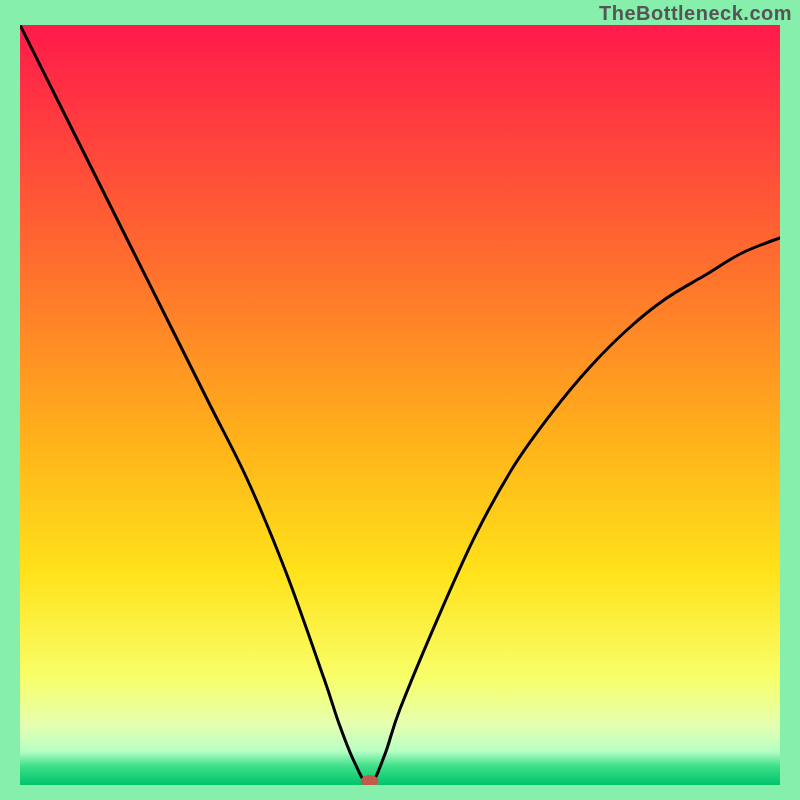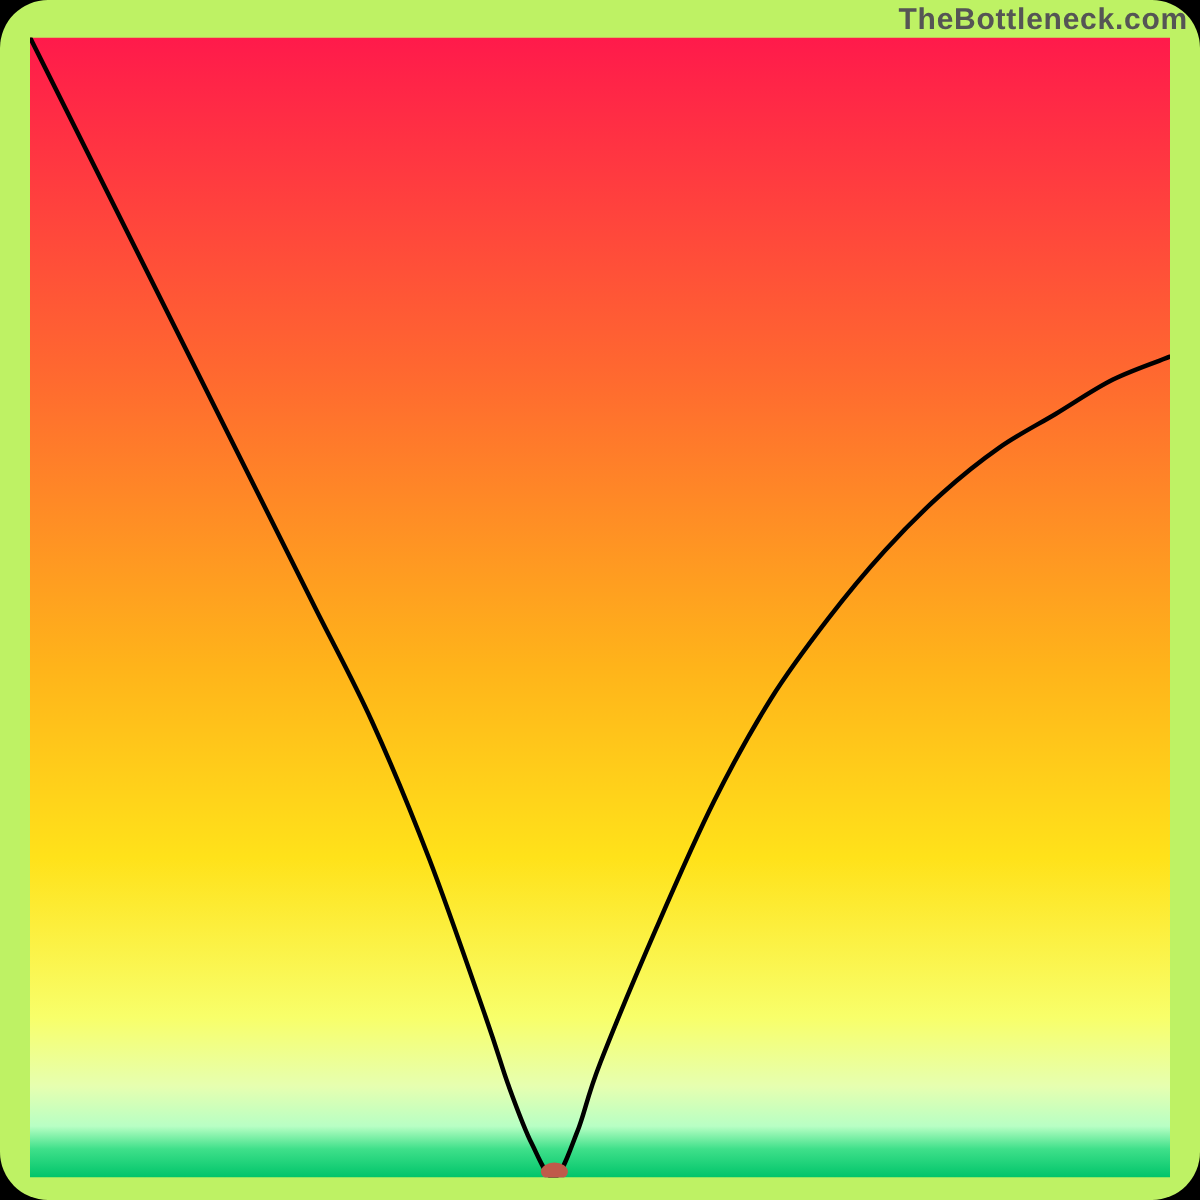--- a/index.html
+++ b/index.html
@@ -8,22 +8,21 @@
     width: 800px;
     height: 800px;
     overflow: hidden;
     background: #000;
     font-family: Arial, Helvetica, sans-serif;
   }
   .wrap {
     position: relative;
     width: 800px;
     height: 800px;
-    background: #bef264;
-    border-radius: 32px;
+    background: #86efac;
   }
   .watermark {
     position: absolute;
     top: 2px;
     right: 8px;
     color: #555;
     font-size: 20px;
     font-weight: bold;
     letter-spacing: 0.5px;
     user-select: none;

